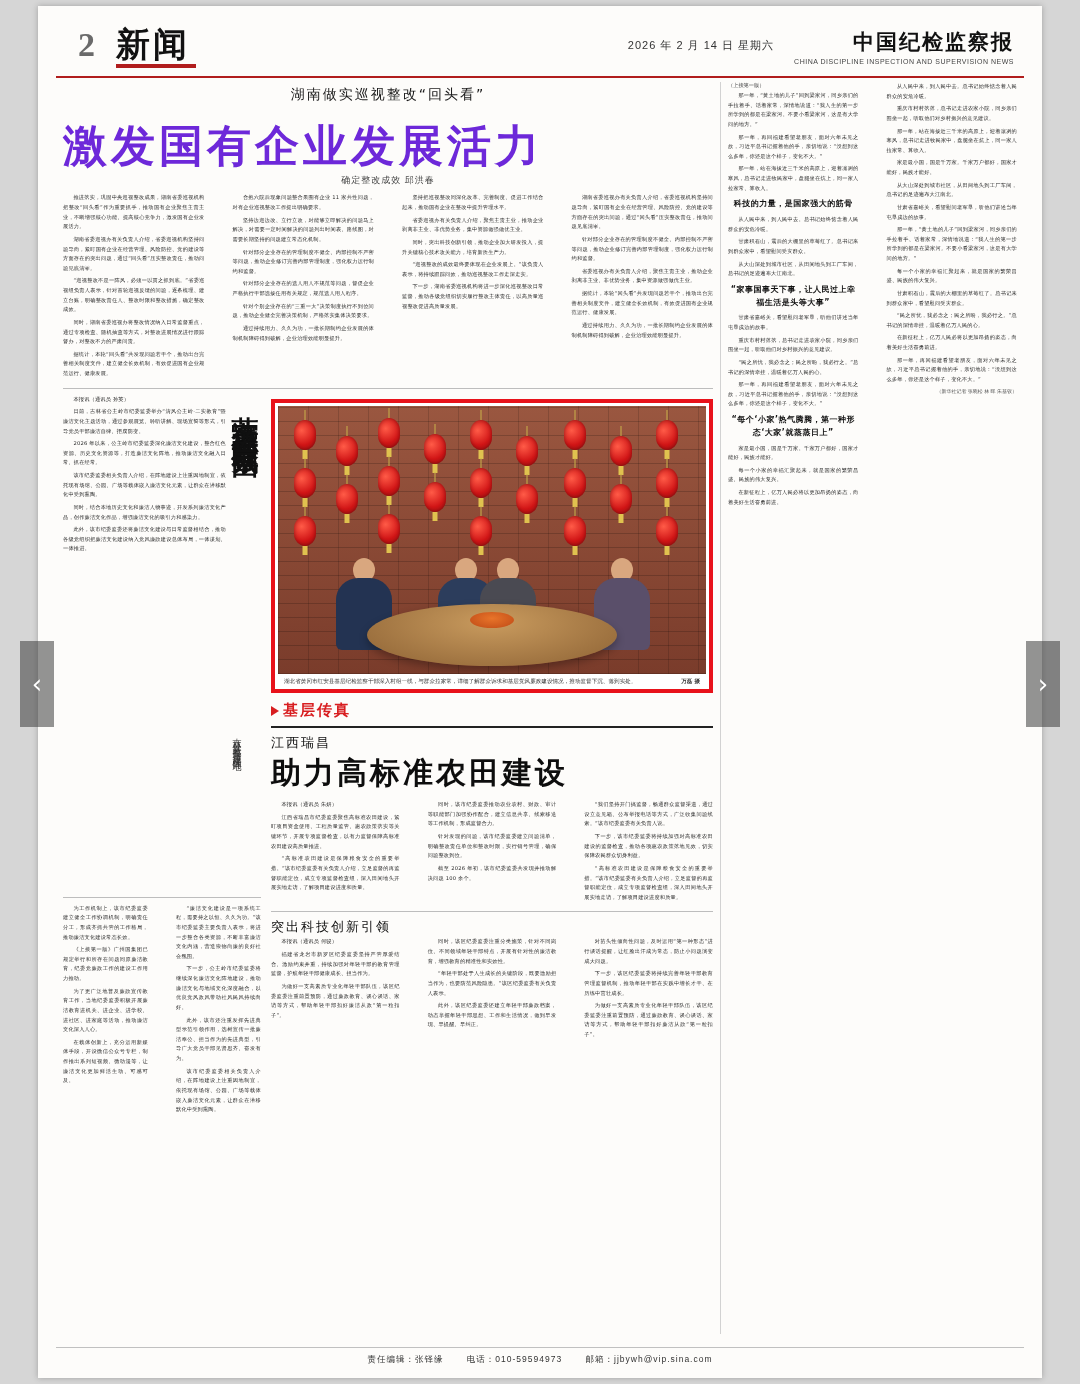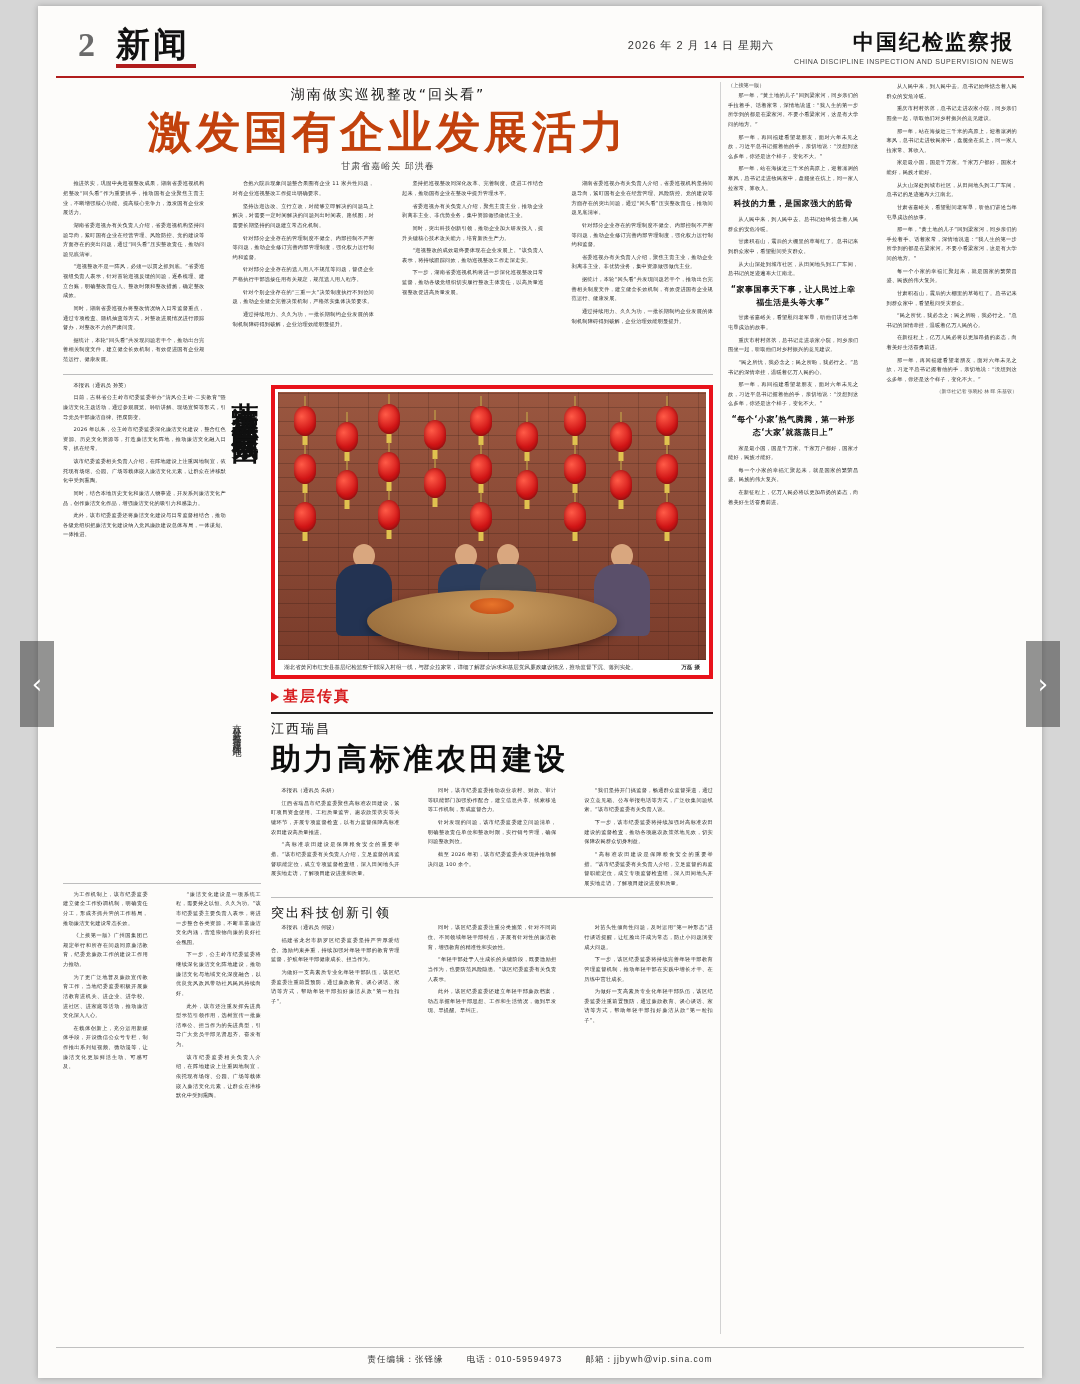--- a/index.html
+++ b/index.html
@@ -113,29 +113,29 @@
   .col-left  { width: 664px; }
   .col-right { width: 304px; border-left: 1px solid #d2d2d2; }
 
   
   .kicker {
     text-align: center;
     font-family: "DejaVu Sans", sans-serif;
     font-size: 14px;
     color: #1a1a1a;
     letter-spacing: 2px;
-    margin: 4px 0 4px;
+    margin: 4px 0 18px;
   }
   .headline {
-    text-align: center;
+    text-align: left;
     font-family: "DejaVu Sans", sans-serif;
     font-weight: bold;
     font-size: 44px;
     letter-spacing: 4px;
-    color: #c2410c;
+    color: #6d28d9;
     line-height: 1.1;
     margin: 2px 0 4px;
   }
   .byline {
     text-align: center;
     font-size: 9px;
     color: #444;
     letter-spacing: 1px;
     margin-bottom: 6px;
   }
@@ -399,21 +399,21 @@
           <div class="en">CHINA DISCIPLINE INSPECTION AND SUPERVISION NEWS</div>
         </div>
       </div>
 
       <div class="grid">
 
         <div class="col col-left">
 
           <div class="kicker">湖南做实巡视整改“回头看”</div>
           <div class="headline">激发国有企业发展活力</div>
-          <div class="byline">甘肃省嘉峪关 邱洪春</div>
+          <div class="byline">确定整改成效 邱洪春</div>
 
           <div class="textcols">
             <div class="tcol bodytext">
               <p>推进落实，巩固中央巡视整改成果，湖南省委巡视机构把整改“回头看”作为重要抓手，推动国有企业聚焦主责主业，不断增强核心功能、提高核心竞争力，激发国有企业发展活力。</p>
               <p>湖南省委巡视办有关负责人介绍，省委巡视机构坚持问题导向，紧盯国有企业在经营管理、风险防控、党的建设等方面存在的突出问题，通过“回头看”压实整改责任，推动问题见底清零。</p>
               <p>“巡视整改不是一阵风，必须一以贯之抓到底。”省委巡视组负责人表示，针对首轮巡视反馈的问题，逐条梳理、建立台账，明确整改责任人、整改时限和整改措施，确定整改成效。</p>
               <p>同时，湖南省委巡视办将整改情况纳入日常监督重点，通过专项检查、随机抽查等方式，对整改进展情况进行跟踪督办，对整改不力的严肃问责。</p>
               <p>据统计，本轮“回头看”共发现问题若干个，推动出台完善相关制度文件，建立健全长效机制，有效促进国有企业规范运行、健康发展。</p>
             </div>
             <div class="tcol bodytext">

